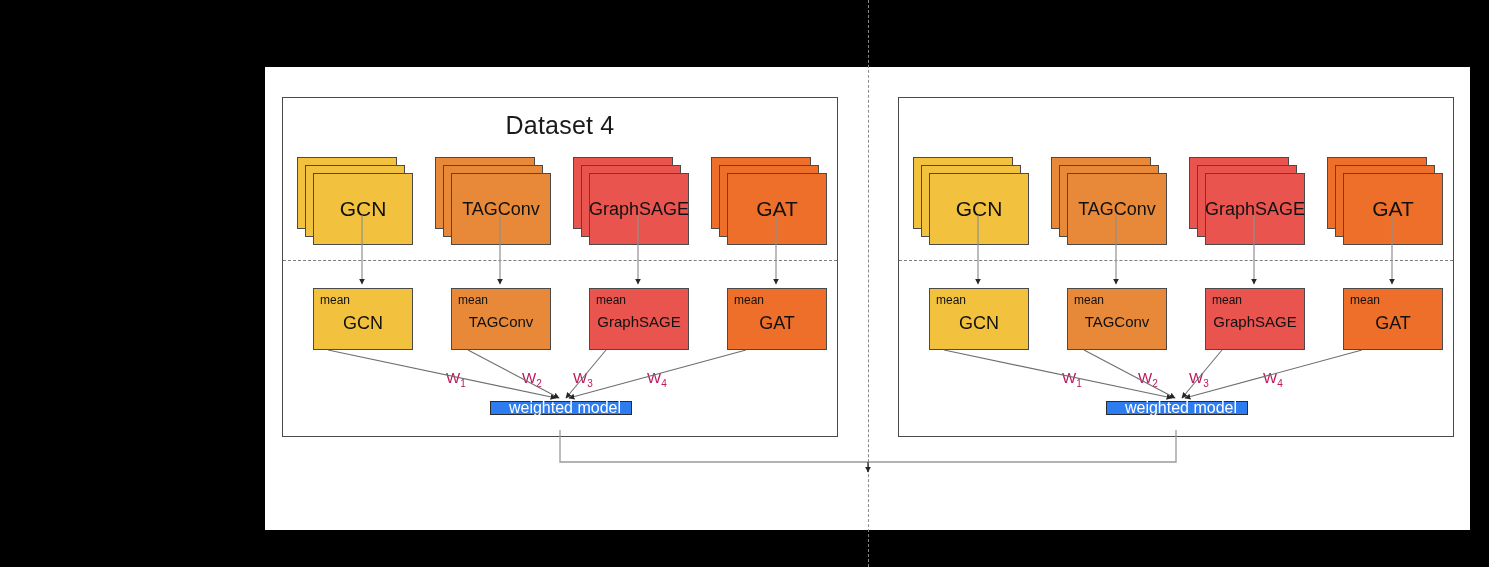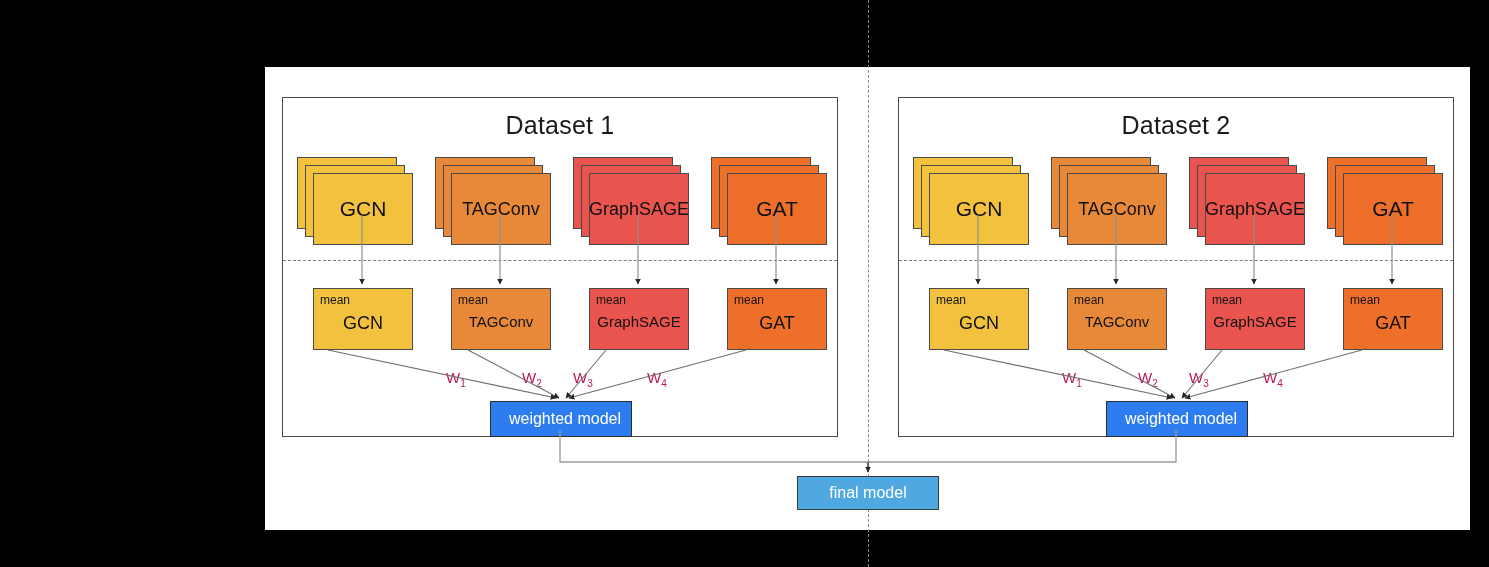--- a/index.html
+++ b/index.html
@@ -34,42 +34,42 @@
 
   
   .mean-box{position:absolute;width:100px;height:62px;box-sizing:border-box;
      border:1.4px solid #4a4a4a;}
   .mean-tag{position:absolute;left:6px;top:4px;font-size:12px;color:#111;}
   .mean-name{position:absolute;left:0;right:0;top:24px;text-align:center;
      font-size:18px;color:#111;white-space:nowrap;}
   .mean-name.sm{font-size:15px;}
 
   
-  .wm-box{position:absolute;width:142px;height:36px;box-sizing:border-box;
+  .wm-box{position:absolute;width:142px;height:14px;box-sizing:border-box;
      border:1.4px solid #2b2b2b;display:flex;align-items:center;justify-content:center;
      color:#fff;font-size:16px;padding-left:8px;}
   .fm-box{position:absolute;width:142px;height:34px;box-sizing:border-box;
      border:1.4px solid #3a3a3a;display:flex;align-items:center;justify-content:center;
      color:#fff;font-size:16px;}
 
   .wlabel{position:absolute;font-size:15px;color:#be185d;}
   .wlabel sub{font-size:10px;}
 
   svg.lines{position:absolute;left:0;top:0;width:1205px;height:463px;
      pointer-events:none;overflow:visible;}
 </style>
 </head>
 <body>
 
 <div id="canvas">
 
   <div class="divider-v"></div>
 
   <div class="ds-box" id="ds1">
-    <div class="ds-title">Dataset 1</div>
+    <div class="ds-title">Dataset 4</div>
     <div class="divider-h"></div>
 
     <div class="stack" style="left:14px;top:59px;">
       <div class="card c1" style="background: rgb(242, 194, 62);"></div>
       <div class="card c2" style="background: rgb(242, 194, 62);"></div>
       <div class="card c3" style="background: rgb(242, 194, 62);">
         <span class="card-label">GCN</span>
       </div>
     </div>
 
@@ -116,21 +116,20 @@
 
     <div class="wlabel" style="left:163px;top:271px;"><span>W</span><sub>1</sub></div>
     <div class="wlabel" style="left:239px;top:271px;"><span>W</span><sub>2</sub></div>
     <div class="wlabel" style="left:290px;top:271px;"><span>W</span><sub>3</sub></div>
     <div class="wlabel" style="left:364px;top:271px;"><span>W</span><sub>4</sub></div>
 
     <div class="wm-box" style="left: 207px; top: 303px; background: rgb(45, 125, 240);">weighted model</div>
   </div>
 
   <div class="ds-box" id="ds2">
-    <div class="ds-title">Dataset 2</div>
     <div class="divider-h"></div>
 
     <div class="stack" style="left:14px;top:59px;">
       <div class="card c1" style="background: rgb(242, 194, 62);"></div>
       <div class="card c2" style="background: rgb(242, 194, 62);"></div>
       <div class="card c3" style="background: rgb(242, 194, 62);">
         <span class="card-label">GCN</span>
       </div>
     </div>
 
@@ -176,21 +175,20 @@
     </div>
 
     <div class="wlabel" style="left:163px;top:271px;"><span>W</span><sub>1</sub></div>
     <div class="wlabel" style="left:239px;top:271px;"><span>W</span><sub>2</sub></div>
     <div class="wlabel" style="left:290px;top:271px;"><span>W</span><sub>3</sub></div>
     <div class="wlabel" style="left:364px;top:271px;"><span>W</span><sub>4</sub></div>
 
     <div class="wm-box" style="left: 207px; top: 303px; background: rgb(45, 125, 240);">weighted model</div>
   </div>
 
-  <div class="fm-box" style="left: 532px; top: 409px; background: rgb(79, 169, 224);">final model</div>
 
   <svg class="lines">
     <defs>
       <marker id="ah" markerWidth="8" markerHeight="8" refX="5.4" refY="3" orient="auto" markerUnits="userSpaceOnUse">
         <path d="M0,0 L6,3 L0,6 z" fill="#262626"></path>
       </marker>
     </defs>
     <g stroke="#8f8f8f" stroke-width="1.2" fill="none" marker-end="url(#ah)">
 
       <path d="M97,148 L97,217"></path>

